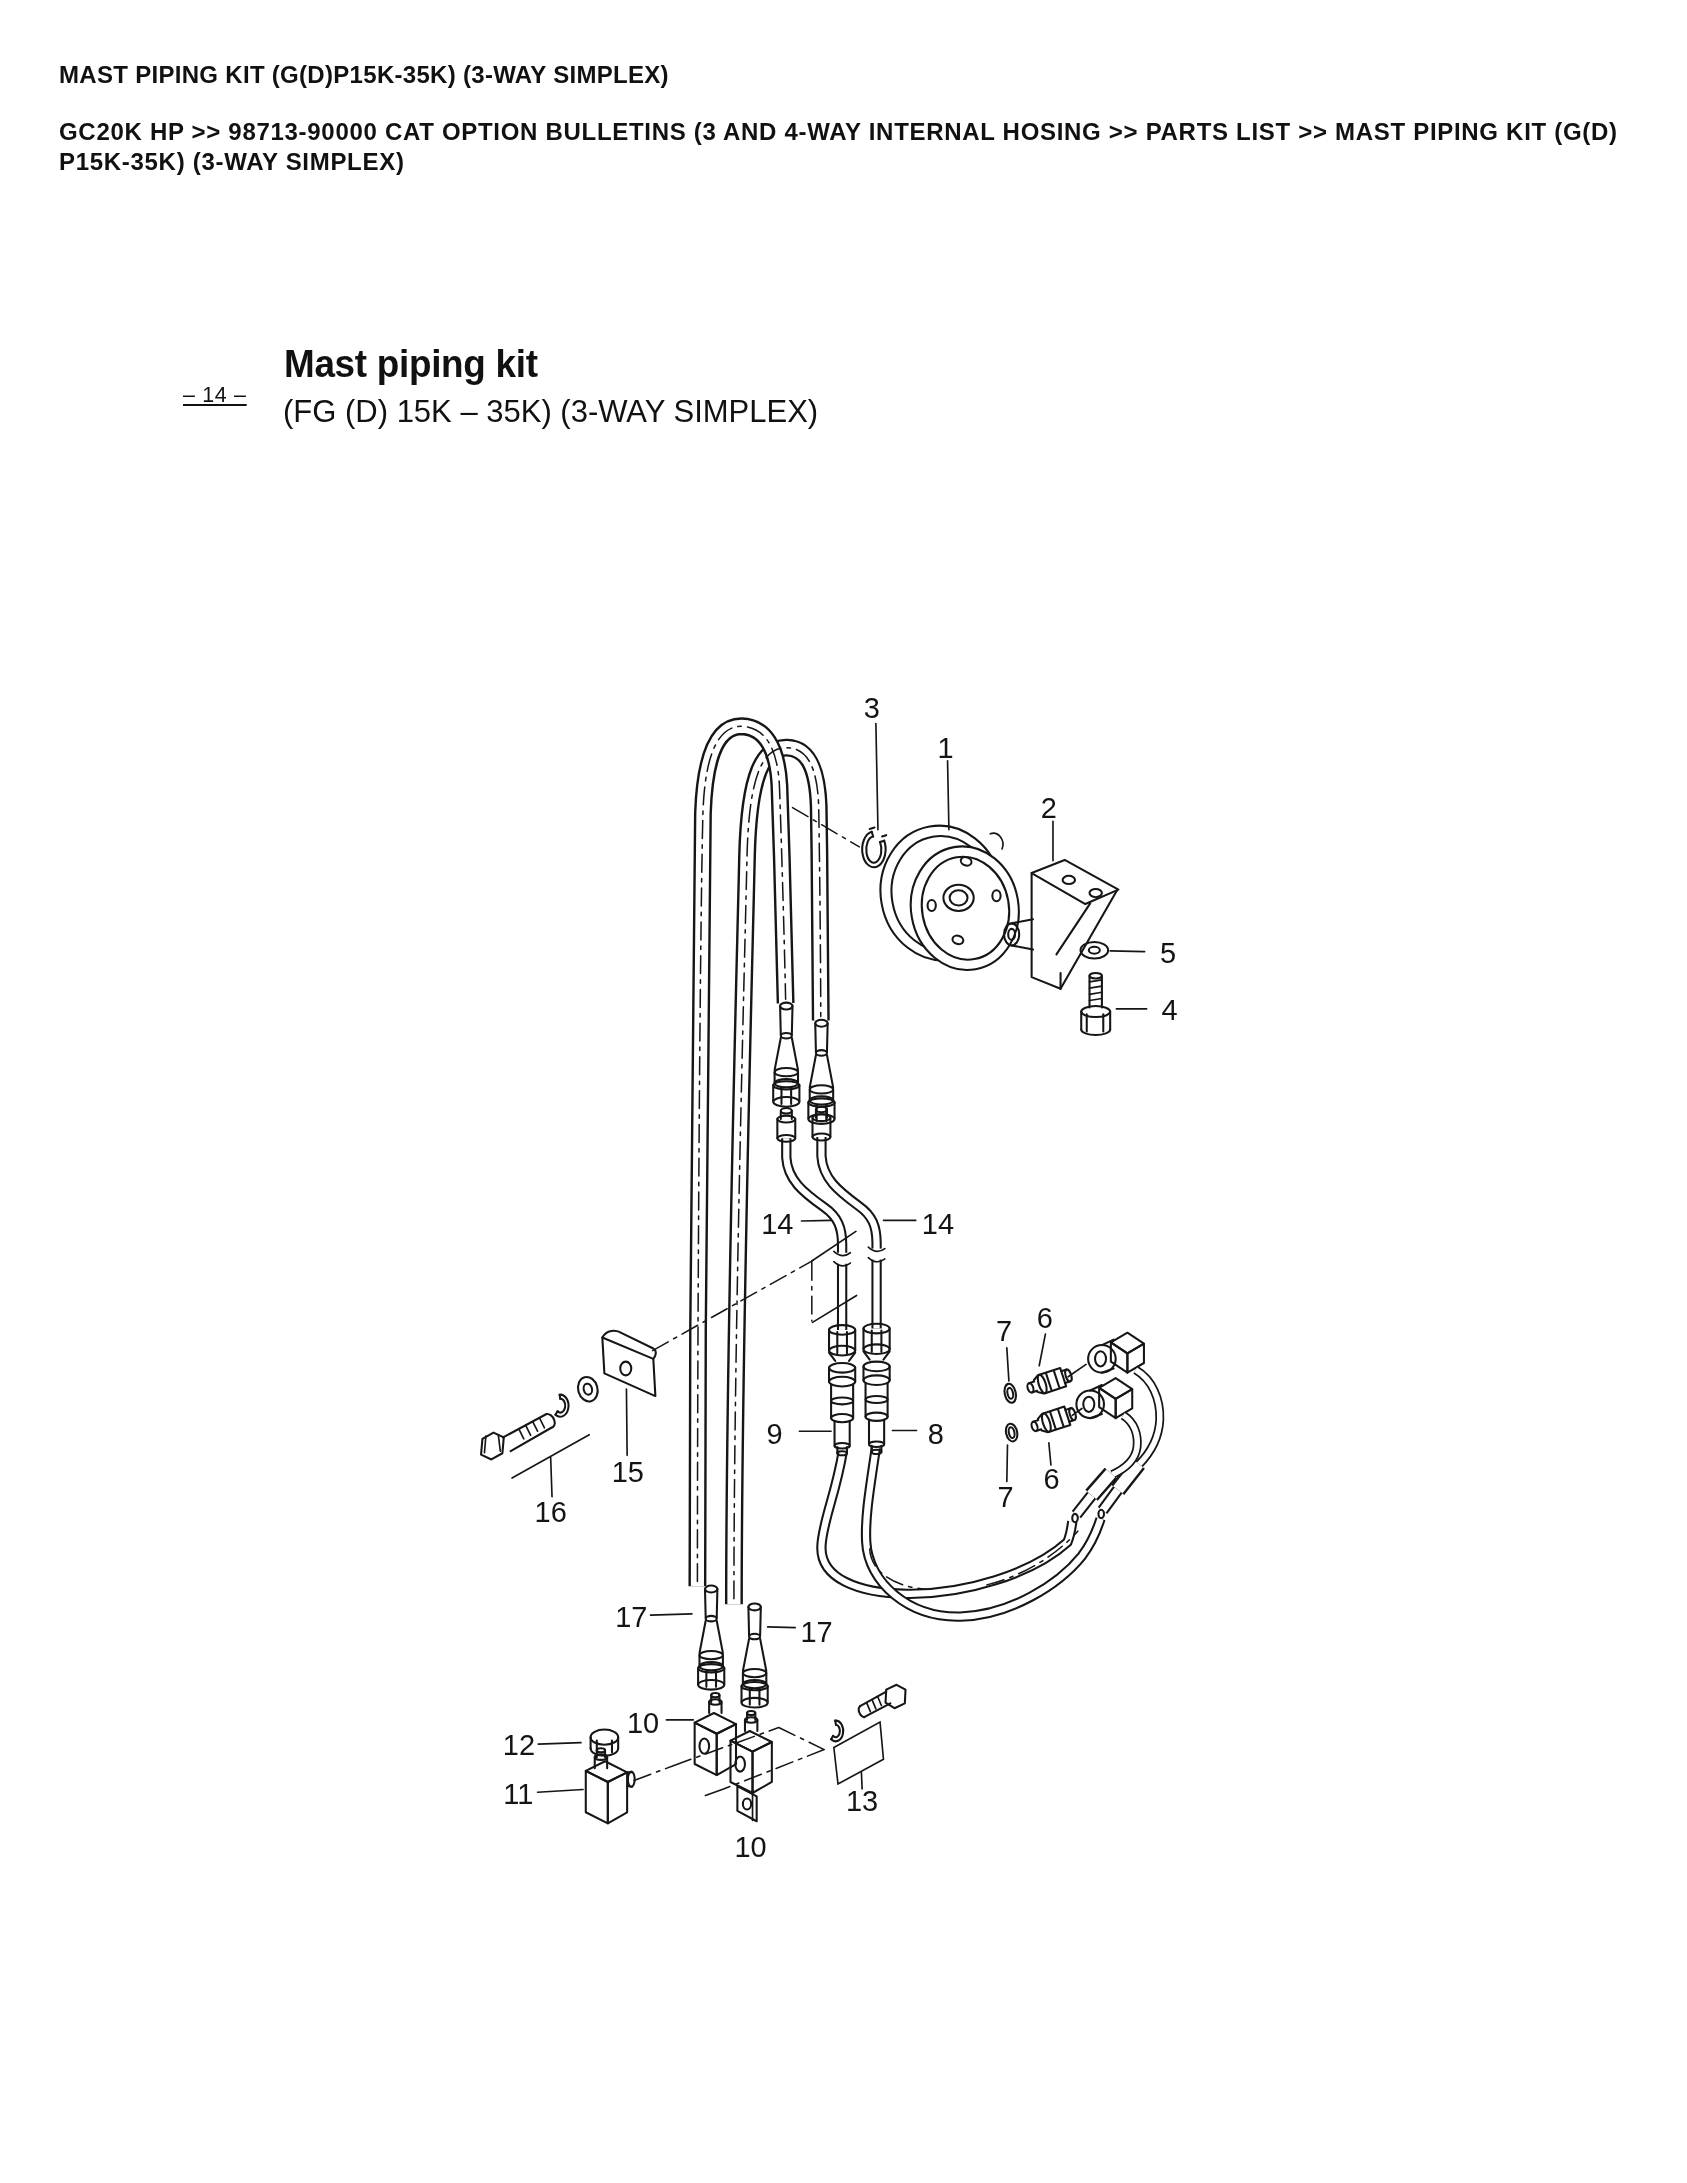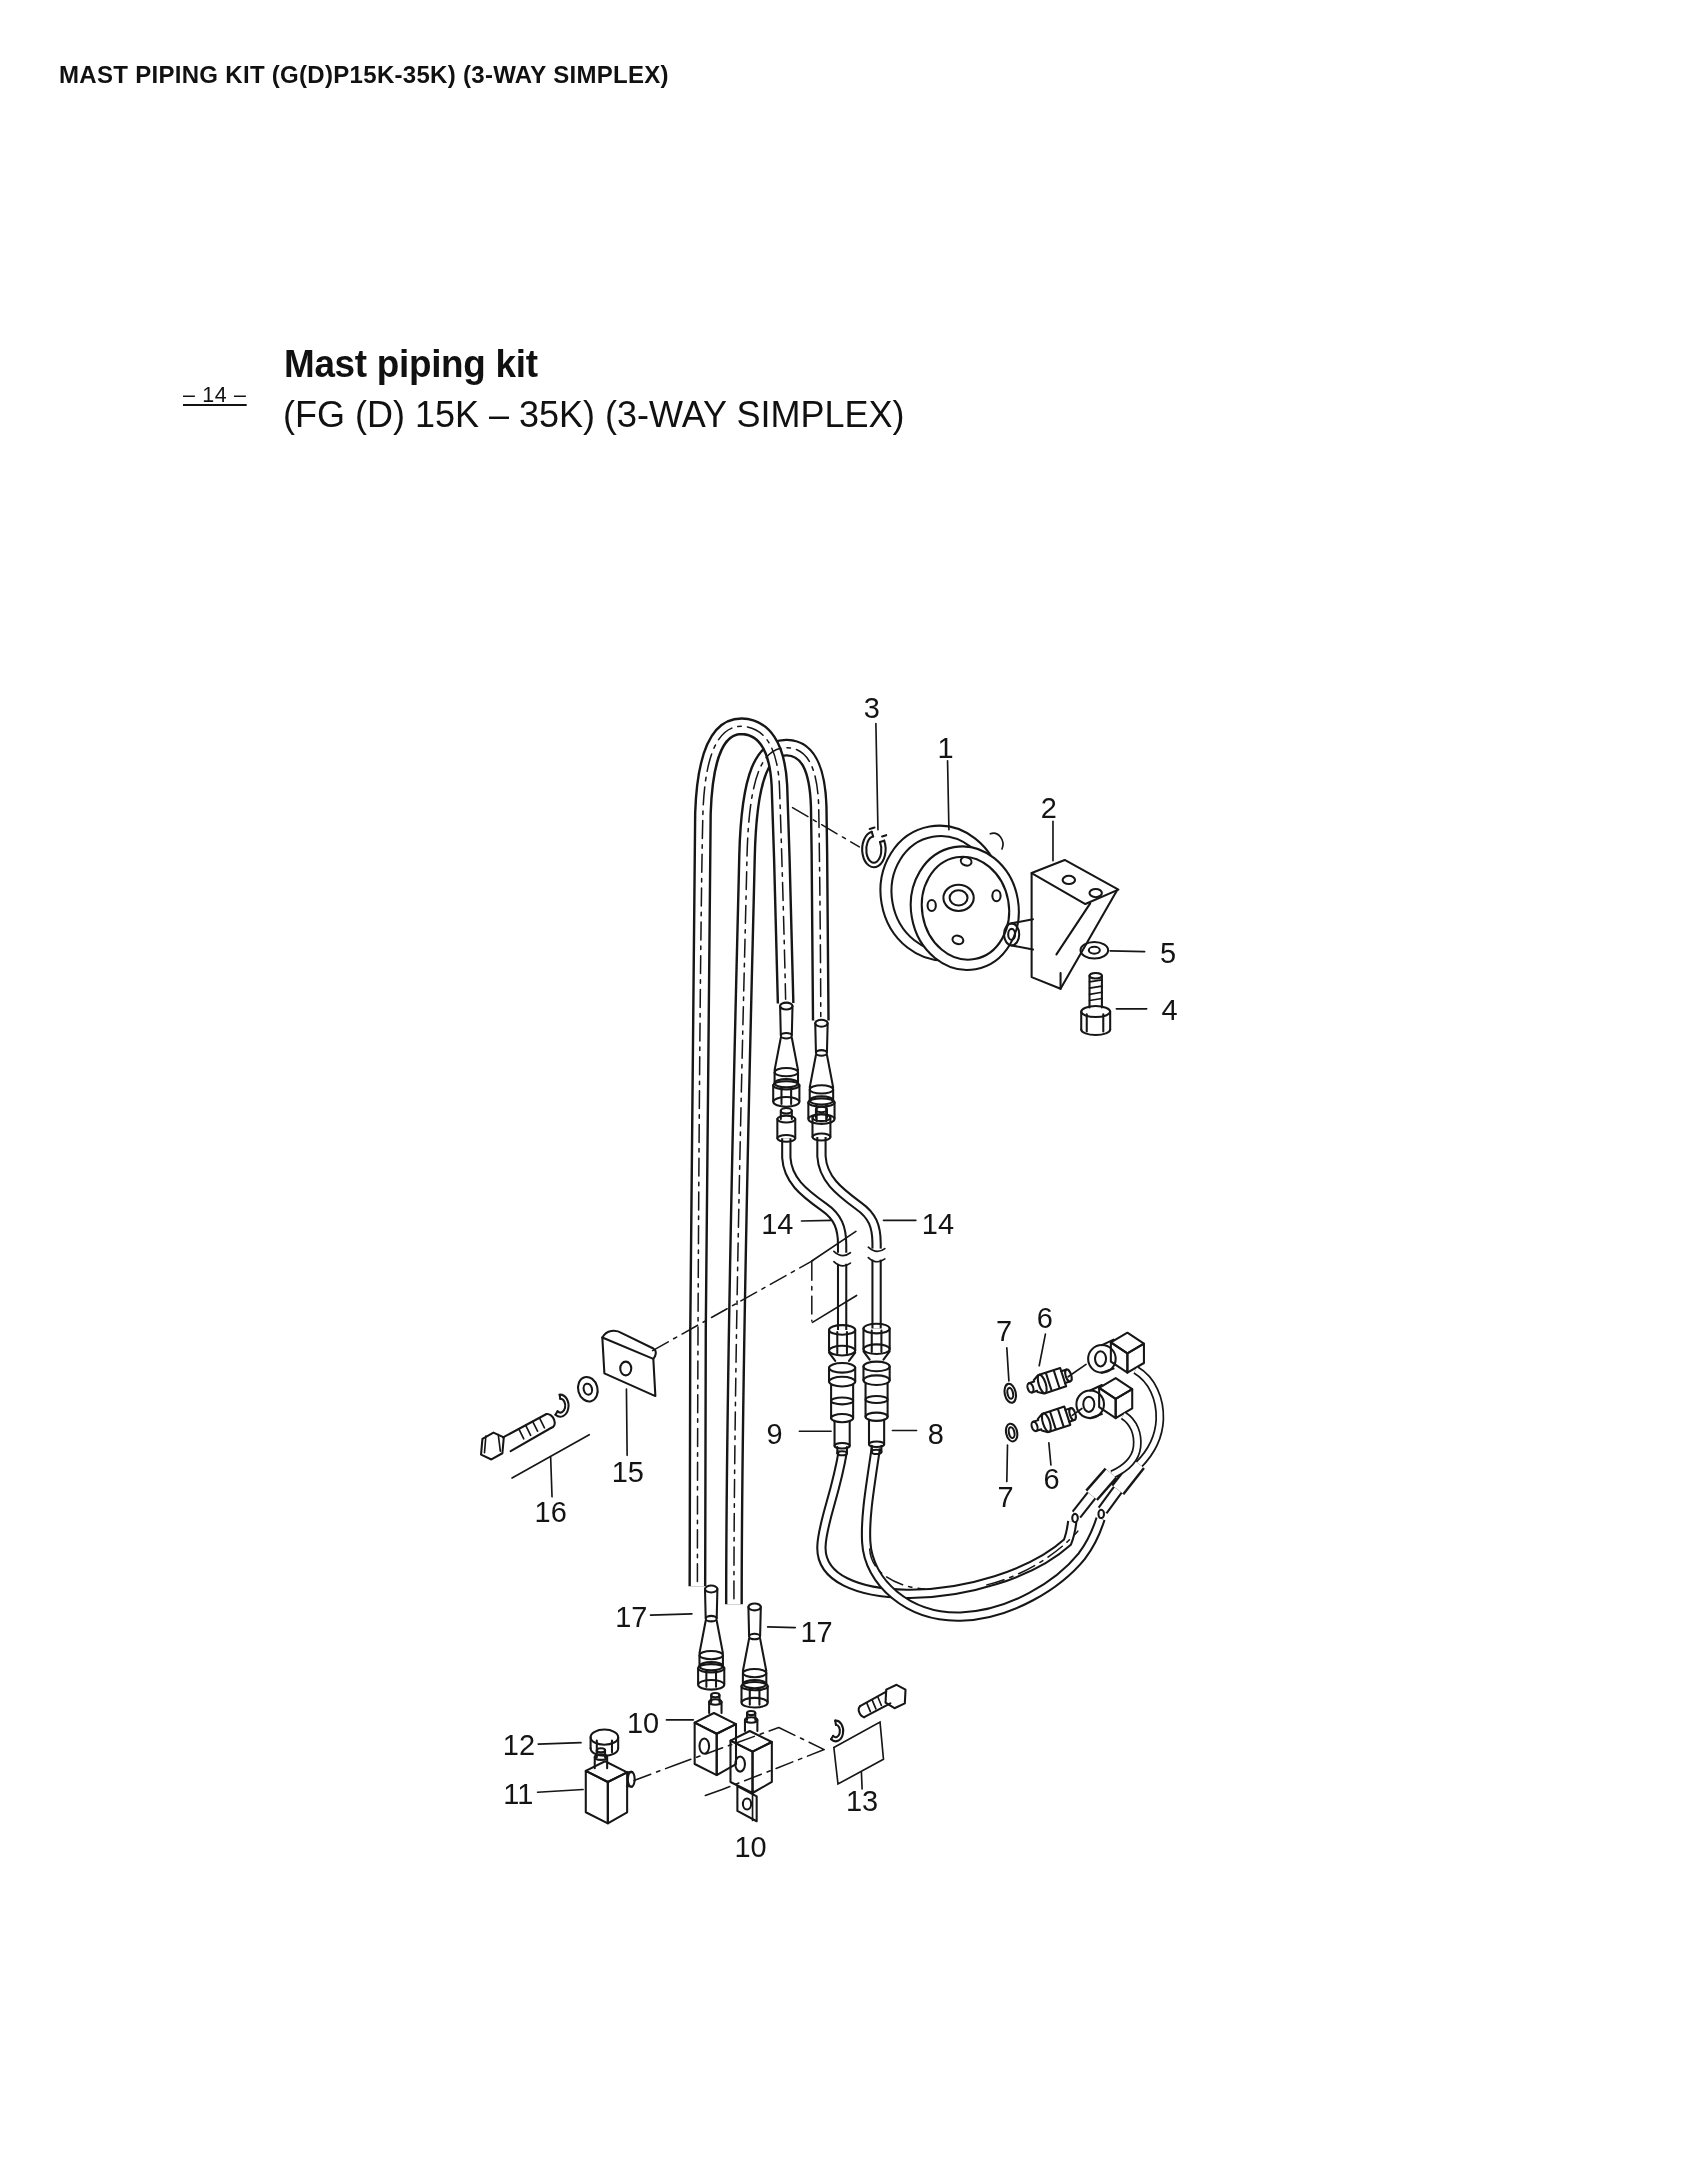--- a/index.html
+++ b/index.html
@@ -5,36 +5,40 @@
   html,body{margin:0;padding:0;background:#e8e8e8;}
   .page{position:relative;width:1687px;height:2183px;background:#ffffff;overflow:hidden;
         font-family:"Liberation Sans", sans-serif;color:#111;}
   .hdr{position:absolute;left:59px;top:61px;font-size:24px;font-weight:bold;
        letter-spacing:0.3px;white-space:nowrap;}
   .crumb{position:absolute;left:59px;top:117px;font-size:24px;font-weight:bold;
          line-height:30px;letter-spacing:0.7px;}
   .pagenum{position:absolute;left:183px;top:383px;font-size:21.4px;letter-spacing:0.7px;text-decoration:underline;}
   .sec-title{position:absolute;left:284px;top:343px;font-size:38px;font-weight:bold;
              letter-spacing:-0.3px;transform:scaleX(.97);transform-origin:left top;}
-  .sec-sub{position:absolute;left:283px;top:394px;font-size:36px;letter-spacing:0;}
+  .sec-sub{position:absolute;left:283px;top:394px;font-size:31px;letter-spacing:0;}
   svg{position:absolute;left:0;top:0;}
   .ln{stroke:#161616;stroke-width:3;fill:none;stroke-linecap:round;stroke-linejoin:round;}
   .thin{stroke:#161616;stroke-width:2.4;fill:none;stroke-linecap:round;}
   .dd{stroke:#161616;stroke-width:2.2;fill:none;stroke-dasharray:26 9 5 9;stroke-linecap:round;}
   .wfill{fill:#ffffff;stroke:#161616;stroke-width:3;}
   .callout{font:400 42px "Liberation Sans", sans-serif;fill:#141414;
            text-anchor:middle;dominant-baseline:central;}
 </style>
 </head>
 <body>
 
 <div class="page">
 
   <div class="hdr">MAST PIPING KIT (G(D)P15K-35K) (3-WAY SIMPLEX)</div>
 
+  <div class="crumb">
+    <div>GC20K HP &gt;&gt; 98713-90000 CAT OPTION BULLETINS (3 AND 4-WAY INTERNAL HOSING &gt;&gt; PARTS LIST &gt;&gt; MAST PIPING KIT (G(D)</div>
+    <div>P15K-35K) (3-WAY SIMPLEX)</div>
+  </div>
 
   <div class="pagenum">– 14 –</div>
   <div class="sec-title">Mast piping kit</div>
   <div class="sec-sub">(FG (D) 15K – 35K)  (3-WAY SIMPLEX)</div>
 
   <svg width="1687" height="2183" viewBox="0 0 2448 3168">
     <defs>
       <g id="union-fitting">
         <ellipse cx="0" cy="10" rx="9" ry="5" class="ln"></ellipse>
         <path class="ln" d="M-9 10 L-8 52 M9 10 L8 52"></path>

